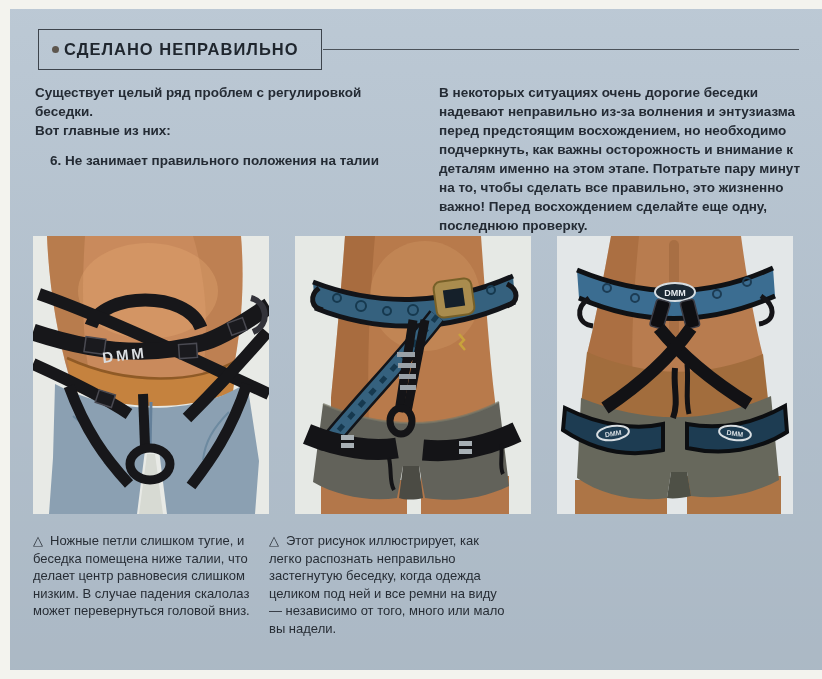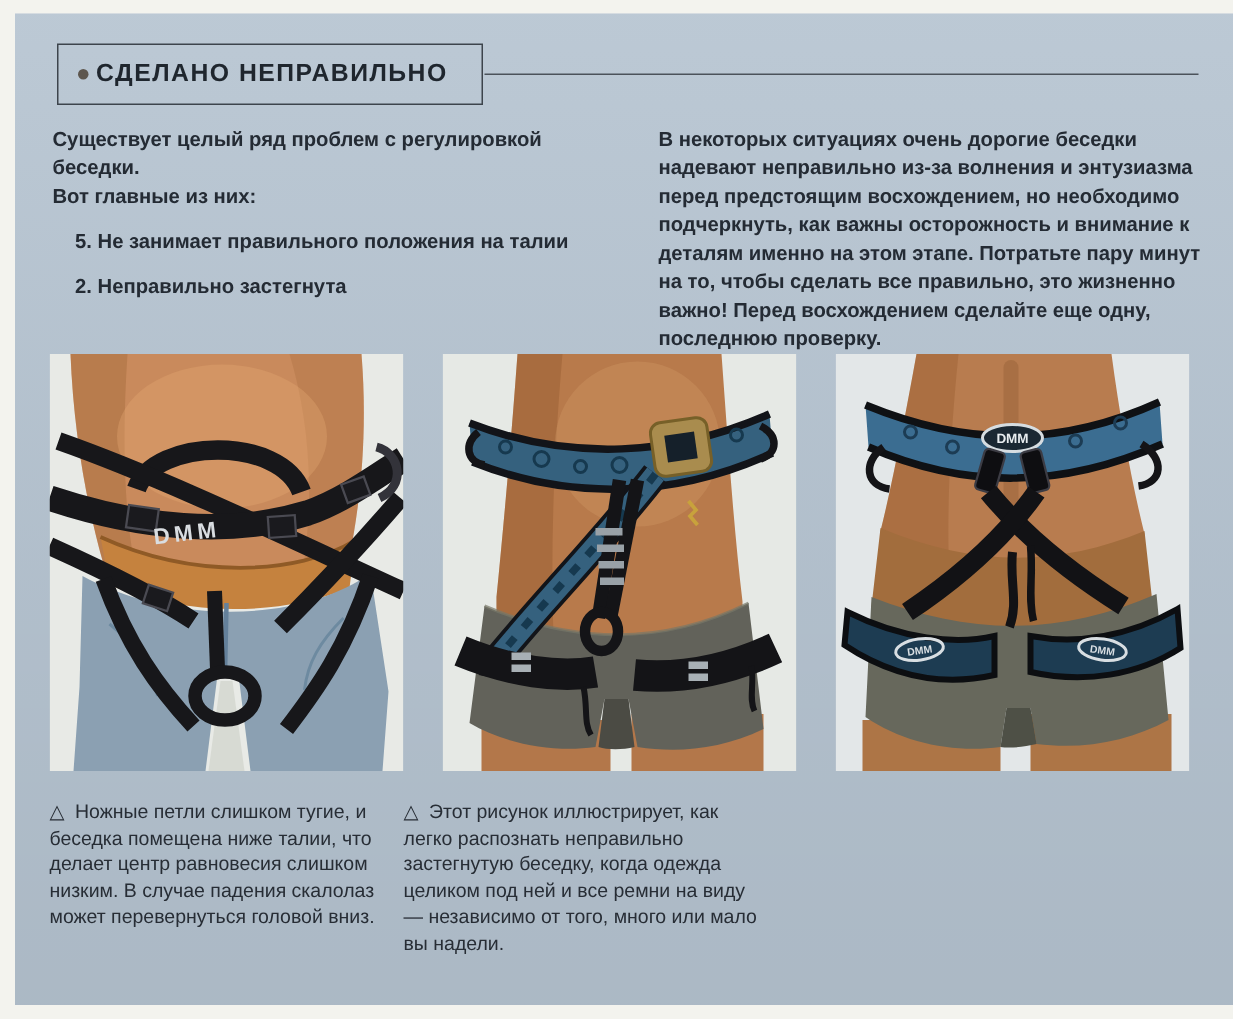--- a/index.html
+++ b/index.html
@@ -56,22 +56,21 @@
   </div>
   <div class="title-rule"></div>
 
   <div class="intro">
     <div class="col-left">
       <p>
         <span class="line">Существует целый ряд проблем с регулировкой беседки.</span>
         <span class="line">Вот главные из них:</span>
       </p>
       <div class="problem-list">
-        <div>5. Не занимает правильного положения на талии</div>
-        <div>2. Неправильно застегнута</div>
+        <div>6. Не занимает правильного положения на талии</div>
       </div>
     </div>
     <div class="col-right">
       <p>В некоторых ситуациях очень дорогие беседки надевают неправильно из-за волнения и энтузиазма перед предстоящим восхождением, но необходимо подчеркнуть, как важны осторожность и внимание к деталям именно на этом этапе. Потратьте пару минут на то, чтобы сделать все правильно, это жизненно важно! Перед восхождением сделайте еще одну, последнюю проверку.</p>
     </div>
   </div>
 
   <div class="photos">
 
     <div class="photo">

